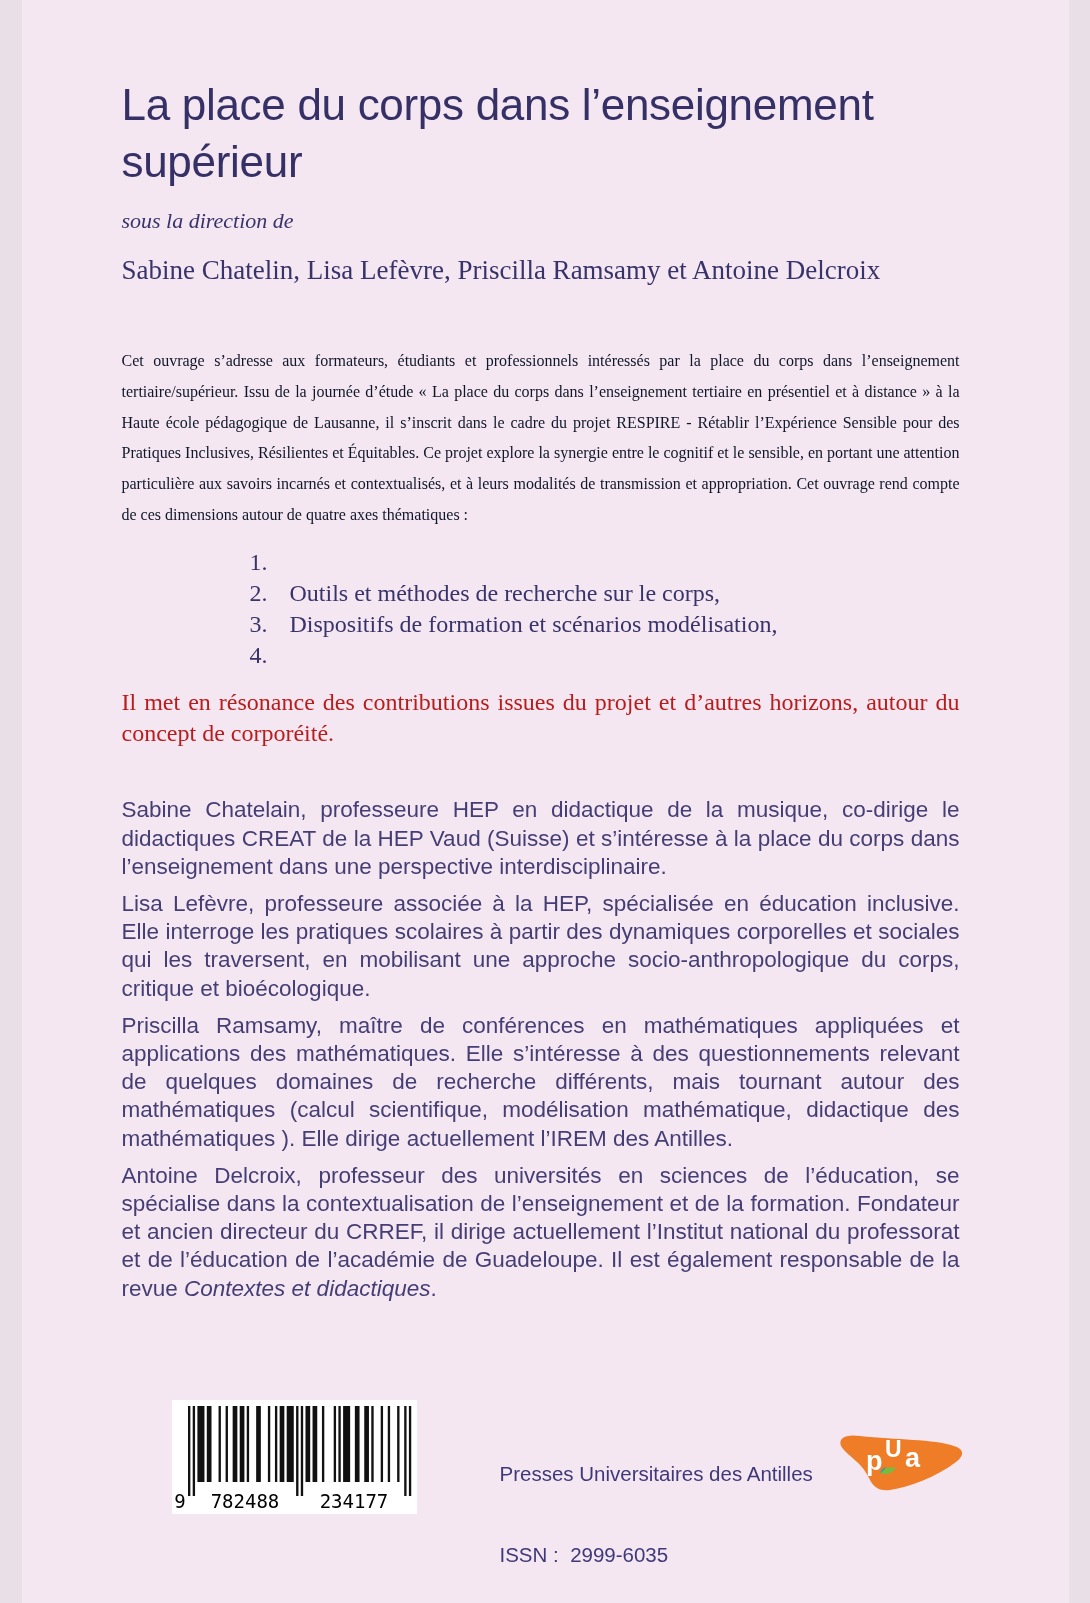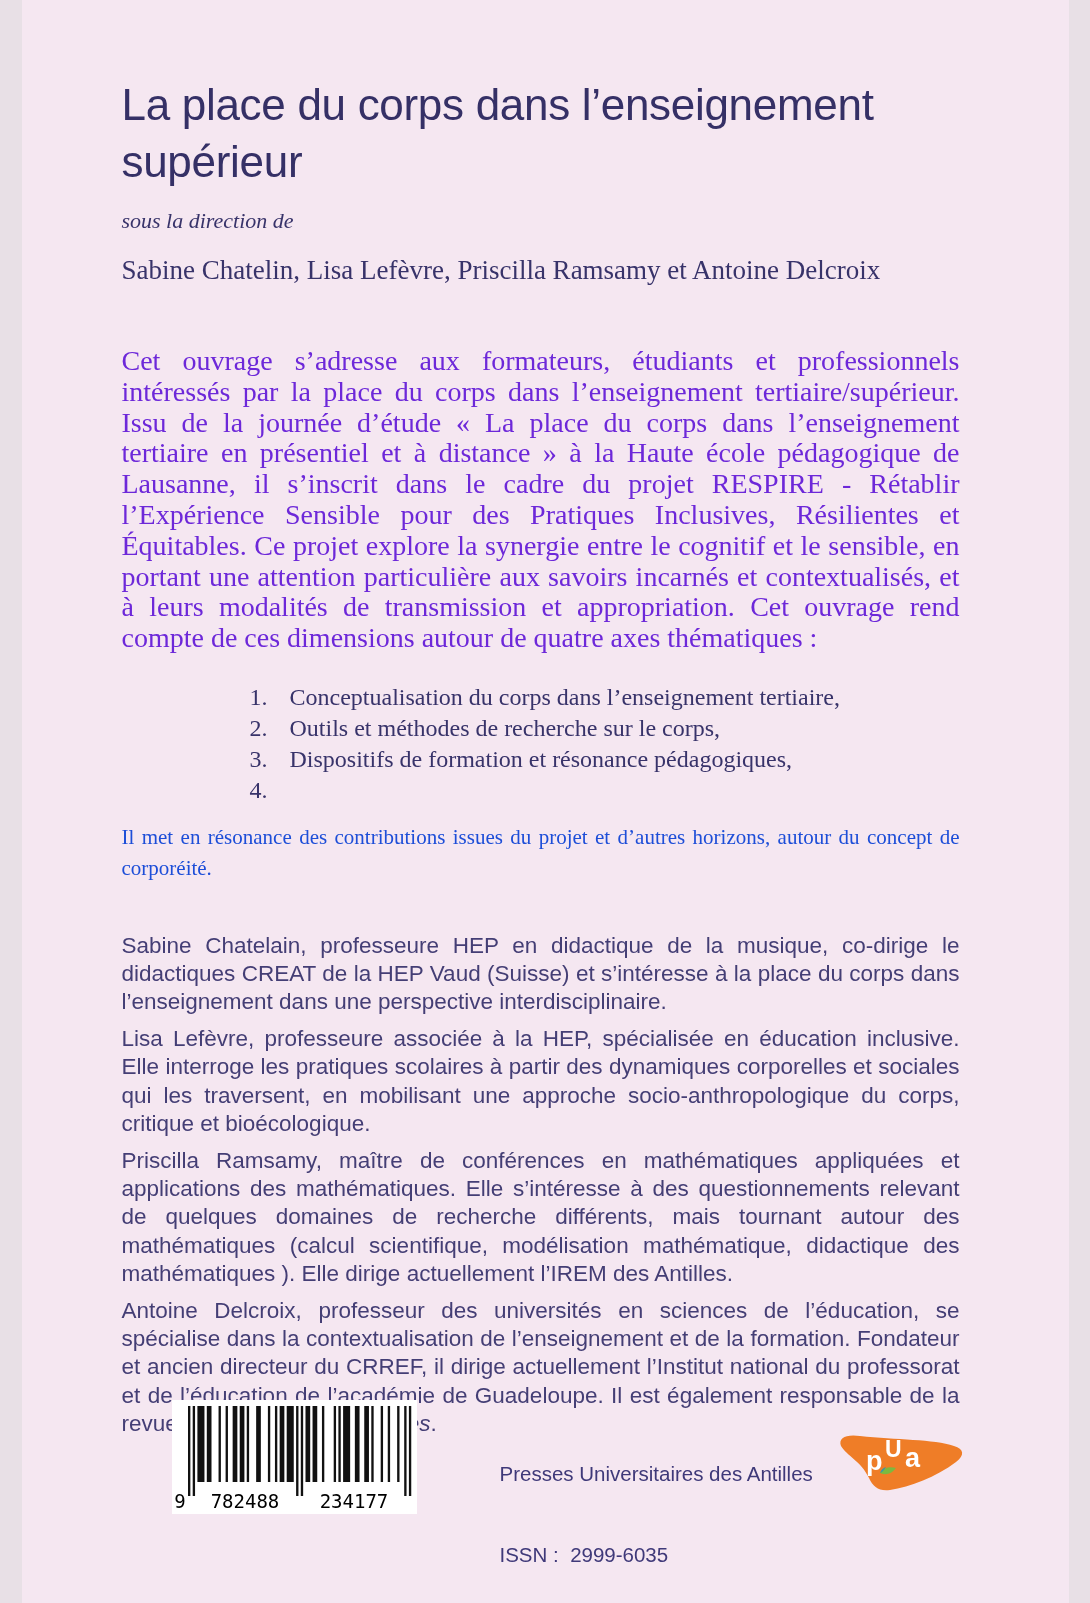--- a/index.html
+++ b/index.html
@@ -31,38 +31,38 @@
     margin-top:16px;
     font-family:Liberation Serif, serif;
     font-size:27px; line-height:36px;
     white-space:nowrap;
     color:#38336a;
   }
   
   .desc {
     margin-top:58px;
     font-family:"Liberation Serif", serif;
-    font-size:28px; line-height:30.8px;
+    font-size:16px; line-height:30.8px;
     text-align:justify;
-    color:#6d28d9;
+    color:#0f172a;
   }
   .axes {
     margin:6px 0 0 128px;
     font-family:"Liberation Serif", serif;
     font-size:24px; line-height:31px;
     color:#38336a;
   }
   .axis-row { display:flex; }
   .axis-num { width:40px; flex:none; }
   .para2 {
     margin-top:16px;
     font-family:"Liberation Serif", serif;
-    font-size:21px; line-height:30.8px;
+    font-size:24px; line-height:30.8px;
     text-align:justify;
-    color:#1d4ed8;
+    color:#b91c1c;
   }
   
   .bios {
     margin-top:48px;
     font-size:22.5px; line-height:28.2px;
     text-align:justify;
     color:#443e75;
   }
   .bio { margin:0; }
   .bio + .bio { margin-top:9px; }
@@ -96,29 +96,28 @@
     <div>supérieur</div>
   </div>
   <div class="byline">sous la direction de</div>
   <div class="editors">Sabine Chatelin, Lisa Lefèvre, Priscilla Ramsamy et Antoine Delcroix</div>
 
   <p class="desc">Cet ouvrage s’adresse aux formateurs, étudiants et professionnels intéressés par la place du corps dans l’enseignement tertiaire/supérieur. Issu de la journée d’étude « La place du corps dans l’enseignement tertiaire en présentiel et à distance » à la Haute école pédagogique de Lausanne, il s’inscrit dans le cadre du projet RESPIRE - Rétablir l’Expérience Sensible pour des Pratiques Inclusives, Résilientes et Équitables. Ce projet explore la synergie entre le cognitif et le sensible, en portant une attention particulière aux savoirs incarnés et contextualisés, et à leurs modalités de transmission et appropriation. Cet ouvrage rend compte de ces dimensions autour de quatre axes thématiques :</p>
 
   <div class="axes">
     <div class="axis-row">
       <span class="axis-num">1.</span>
-      <span>Conceptualisation du corps dans l’enseignement tertiaire,</span>
     </div>
     <div class="axis-row">
       <span class="axis-num">2.</span>
       <span>Outils et méthodes de recherche sur le corps,</span>
     </div>
     <div class="axis-row">
       <span class="axis-num">3.</span>
-      <span>Dispositifs de formation et résonance pédagogiques,</span>
+      <span>Dispositifs de formation et scénarios modélisation,</span>
     </div>
     <div class="axis-row">
       <span class="axis-num">4.</span>
     </div>
   </div>
 
   <p class="para2">Il met en résonance des contributions issues du projet et d’autres horizons, autour du concept de corporéité.</p>
 
   <div class="bios">
     <p class="bio">Sabine Chatelain, professeure HEP en didactique de la musique, co-dirige le didactiques CREAT de la HEP Vaud (Suisse) et s’intéresse à la place du corps dans l’enseignement dans une perspective interdisciplinaire.</p>

